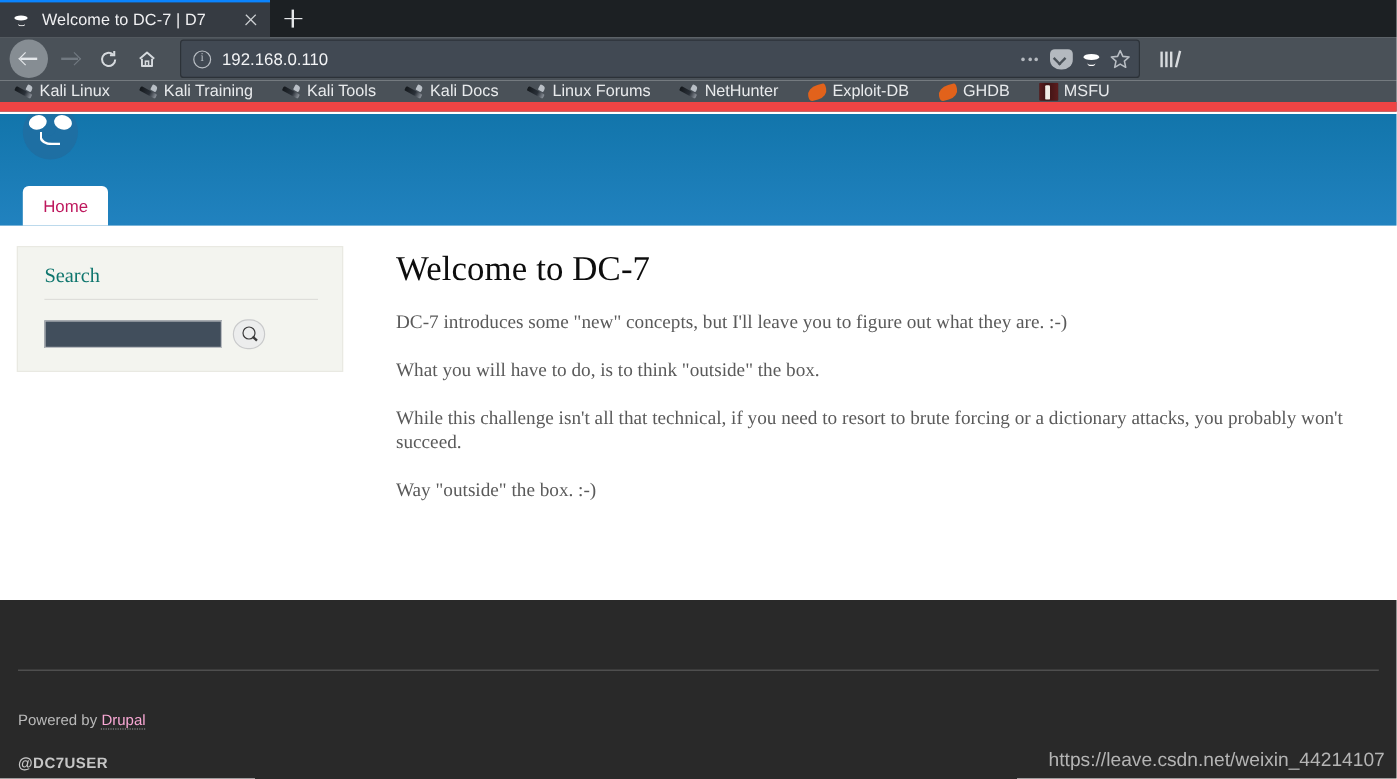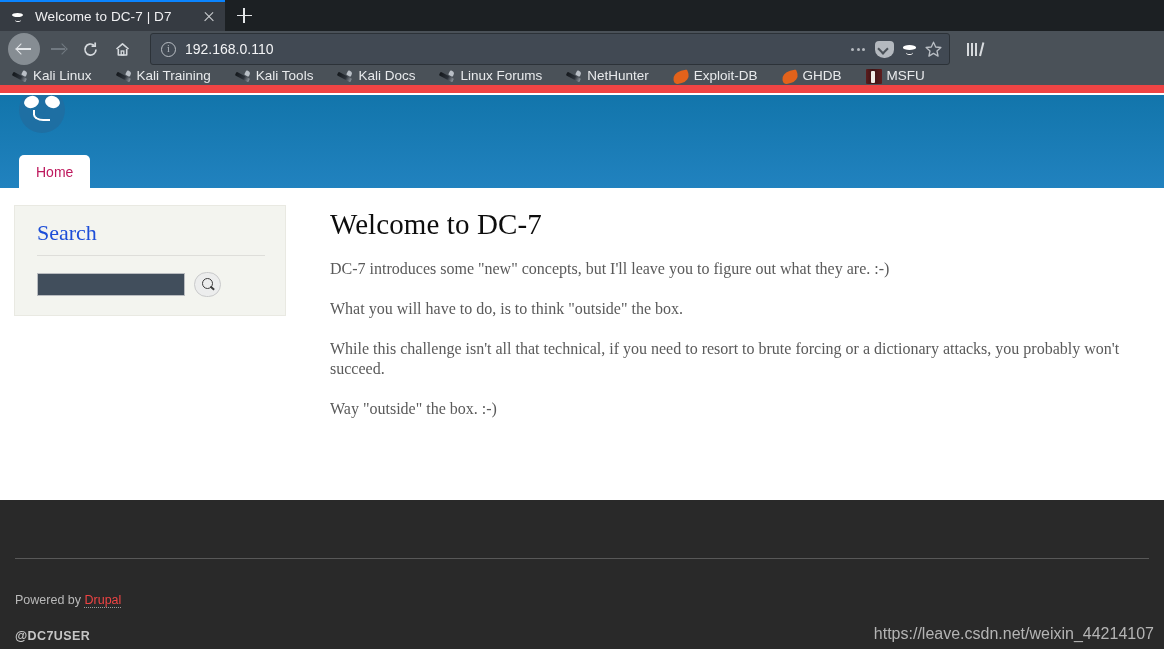--- a/index.html
+++ b/index.html
@@ -337,22 +337,22 @@
     flex: 0 0 300px;
     padding: 17px 14px 0 14px;
   }
   .block-search {
     background: #f3f4ef;
     border: 1px solid #e9e9e2;
     padding: 14px 20px 18px 22px;
   }
   .block-title {
     font-family: "Liberation Serif", serif;
-    font-size: 22px;
-    color: #1d4ed8;
+    font-size: 17px;
+    color: #0f766e;
     font-weight: normal;
     padding-bottom: 9px;
     border-bottom: 1px solid #dededa;
     margin-bottom: 16px;
   }
   .search-row { display: flex; align-items: center; gap: 9px; }
   .search-input {
     width: 148px; height: 23px;
     background: #414e5c;
     border: 1px solid #b9bcc0;
@@ -422,21 +422,21 @@
     width: 1134px; height: 1px;
     background: #585858;
   }
   .powered {
     position: absolute;
     left: 15px; top: 93px;
     font-size: 12.5px;
     color: #b9b9b9;
   }
   .powered a {
-    color: #ef4444;
+    color: #f9a8d4;
     text-decoration: none;
     border-bottom: 1px dotted #9a9a9a;
   }
   .dc7user {
     position: absolute;
     left: 15px; top: 129px;
     font-size: 12.5px;
     font-weight: bold;
     color: #c6c6c6;
     letter-spacing: .4px;

